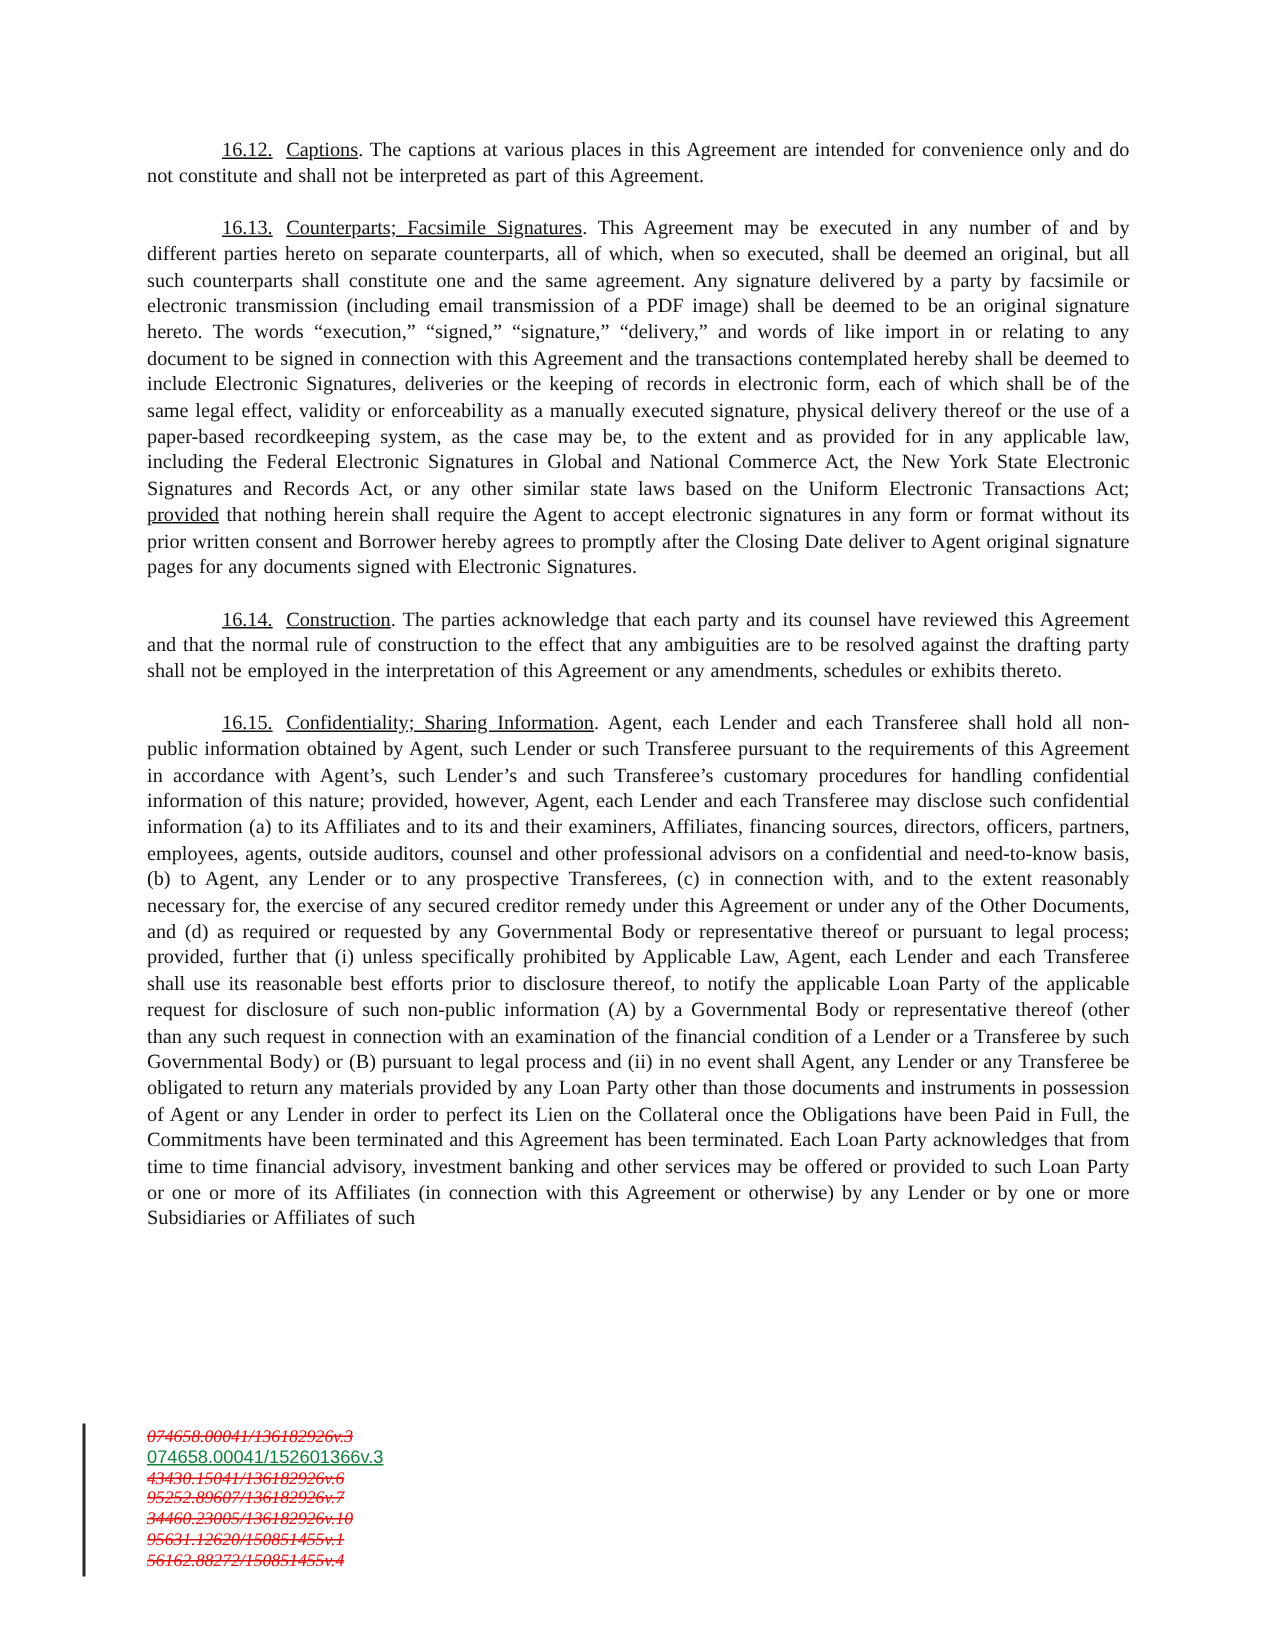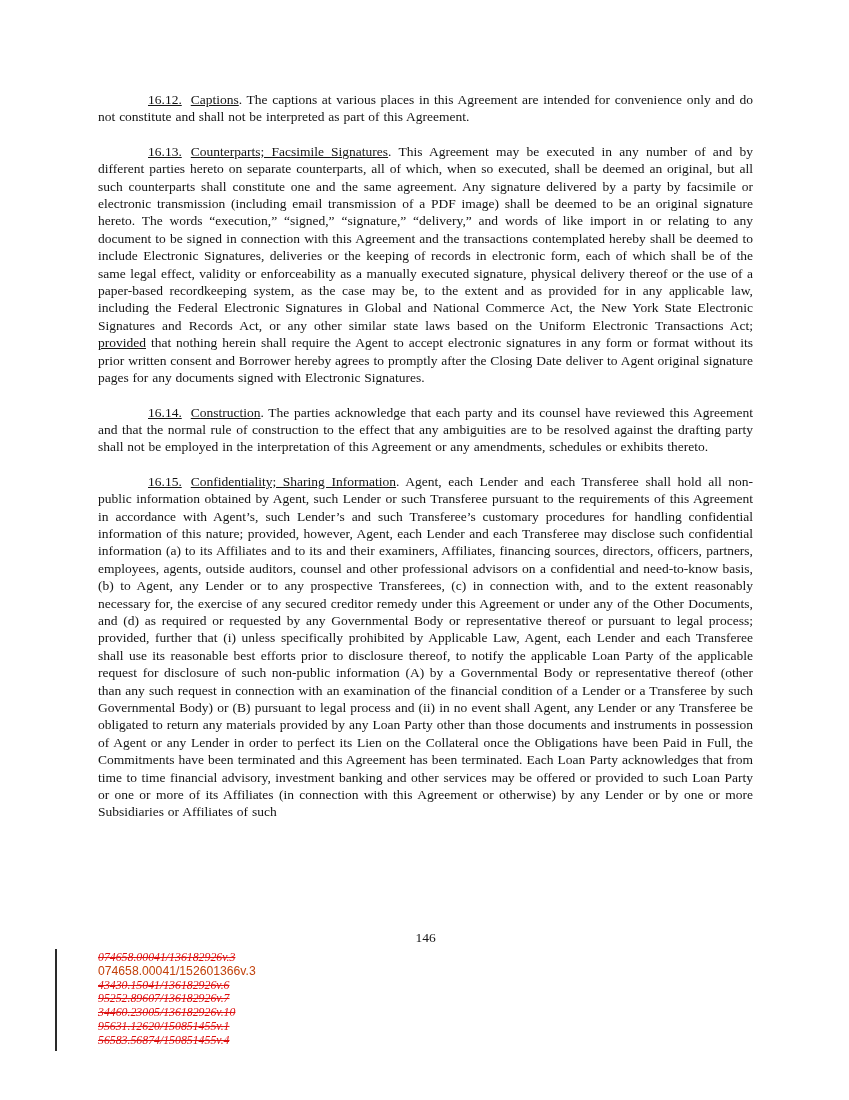--- a/index.html
+++ b/index.html
@@ -62,49 +62,49 @@
     white-space: nowrap;
   }
   .stamp[data-status="deleted"] {
     color: #dd1111;
     font-family: "Liberation Serif", serif;
     font-size: 11.8px;
     text-decoration: line-through;
     font-style: italic;
   }
   .stamp[data-status="added"] {
-    color: #c2410c;
+    color: #15803d;
     font-family: "Liberation Sans", sans-serif;
     font-size: 12.2px;
+    text-decoration: underline;
   }
 </style>
 </head>
 <body>
 
 <div class="page">
 
   <div class="content">
 
     <p class="section"><span class="u">16.12.</span><span class="htab"></span><span class="u">Captions</span><span><span>.  The captions at various places in this Agreement are intended for convenience only and do not constitute and shall not be interpreted as part of this Agreement.</span></span></p>
 
     <p class="section"><span class="u">16.13.</span><span class="htab"></span><span class="u">Counterparts; Facsimile Signatures</span><span><span>.  This Agreement may be executed in any number of and by different parties hereto on separate counterparts, all of which, when so executed, shall be deemed an original, but all such counterparts shall constitute one and the same agreement.  Any signature delivered by a party by facsimile or electronic transmission (including email transmission of a PDF image) shall be deemed to be an original signature hereto. The words “execution,” “signed,” “signature,” “delivery,” and words of like import in or relating to any document to be signed in connection with this Agreement and the transactions contemplated hereby shall be deemed to include Electronic Signatures, deliveries or the keeping of records in electronic form, each of which shall be of the same legal effect, validity or enforceability as a manually executed signature, physical delivery thereof or the use of a paper-based recordkeeping system, as the case may be, to the extent and as provided for in any applicable law, including the Federal Electronic Signatures in Global and National Commerce Act, the New York State Electronic Signatures and Records Act, or any other similar state laws based on the Uniform Electronic Transactions Act; </span><span class="u">provided</span><span> that nothing herein shall require the Agent to accept electronic signatures in any form or format without its prior written consent and Borrower hereby agrees to promptly after the Closing Date deliver to Agent original signature pages for any documents signed with Electronic Signatures.</span></span></p>
 
     <p class="section"><span class="u">16.14.</span><span class="htab"></span><span class="u">Construction</span><span><span>.  The parties acknowledge that each party and its counsel have reviewed this Agreement and that the normal rule of construction to the effect that any ambiguities are to be resolved against the drafting party shall not be employed in the interpretation of this Agreement or any amendments, schedules or exhibits thereto.</span></span></p>
 
     <p class="section"><span class="u">16.15.</span><span class="htab"></span><span class="u">Confidentiality; Sharing Information</span><span><span>.  Agent, each Lender and each Transferee shall hold all non-public information obtained by Agent, such Lender or such Transferee pursuant to the requirements of this Agreement in accordance with Agent’s, such Lender’s and such Transferee’s customary procedures for handling confidential information of this nature; provided, however, Agent, each Lender and each Transferee may disclose such confidential information (a) to its Affiliates and to its and their examiners, Affiliates, financing sources, directors, officers, partners, employees, agents, outside auditors, counsel and other professional advisors on a confidential and need-to-know basis, (b) to Agent, any Lender or to any prospective Transferees, (c) in connection with, and to the extent reasonably necessary for, the exercise of any secured creditor remedy under this Agreement or under any of the Other Documents, and (d) as required or requested by any Governmental Body or representative thereof or pursuant to legal process; provided, further that (i) unless specifically prohibited by Applicable Law, Agent, each Lender and each Transferee shall use its reasonable best efforts prior to disclosure thereof, to notify the applicable Loan Party of the applicable request for disclosure of such non-public information (A) by a Governmental Body or representative thereof (other than any such request in connection with an examination of the financial condition of a Lender or a Transferee by such Governmental Body) or (B) pursuant to legal process and (ii) in no event shall Agent, any Lender or any Transferee be obligated to return any materials provided by any Loan Party other than those documents and instruments in possession of Agent or any Lender in order to perfect its Lien on the Collateral once the Obligations have been Paid in Full, the Commitments have been terminated and this Agreement has been terminated.  Each Loan Party acknowledges that from time to time financial advisory, investment banking and other services may be offered or provided to such Loan Party or one or more of its Affiliates (in connection with this Agreement or otherwise) by any Lender or by one or more Subsidiaries or Affiliates of such</span></span></p>
 
   </div>
 
-  <div class="pageno">146</div>
 
   <div class="changebar"></div>
 
   <div class="stamps">
     <span class="stamp" data-status="deleted">074658.00041/136182926v.3</span>
     <span class="stamp" data-status="added">074658.00041/152601366v.3</span>
     <span class="stamp" data-status="deleted">43430.15041/136182926v.6</span>
     <span class="stamp" data-status="deleted">95252.89607/136182926v.7</span>
     <span class="stamp" data-status="deleted">34460.23005/136182926v.10</span>
     <span class="stamp" data-status="deleted">95631.12620/150851455v.1</span>
-    <span class="stamp" data-status="deleted">56583.56874/150851455v.4</span>
+    <span class="stamp" data-status="deleted">56162.88272/150851455v.4</span>
   </div>
 
 </div>
 
 </body></html>

